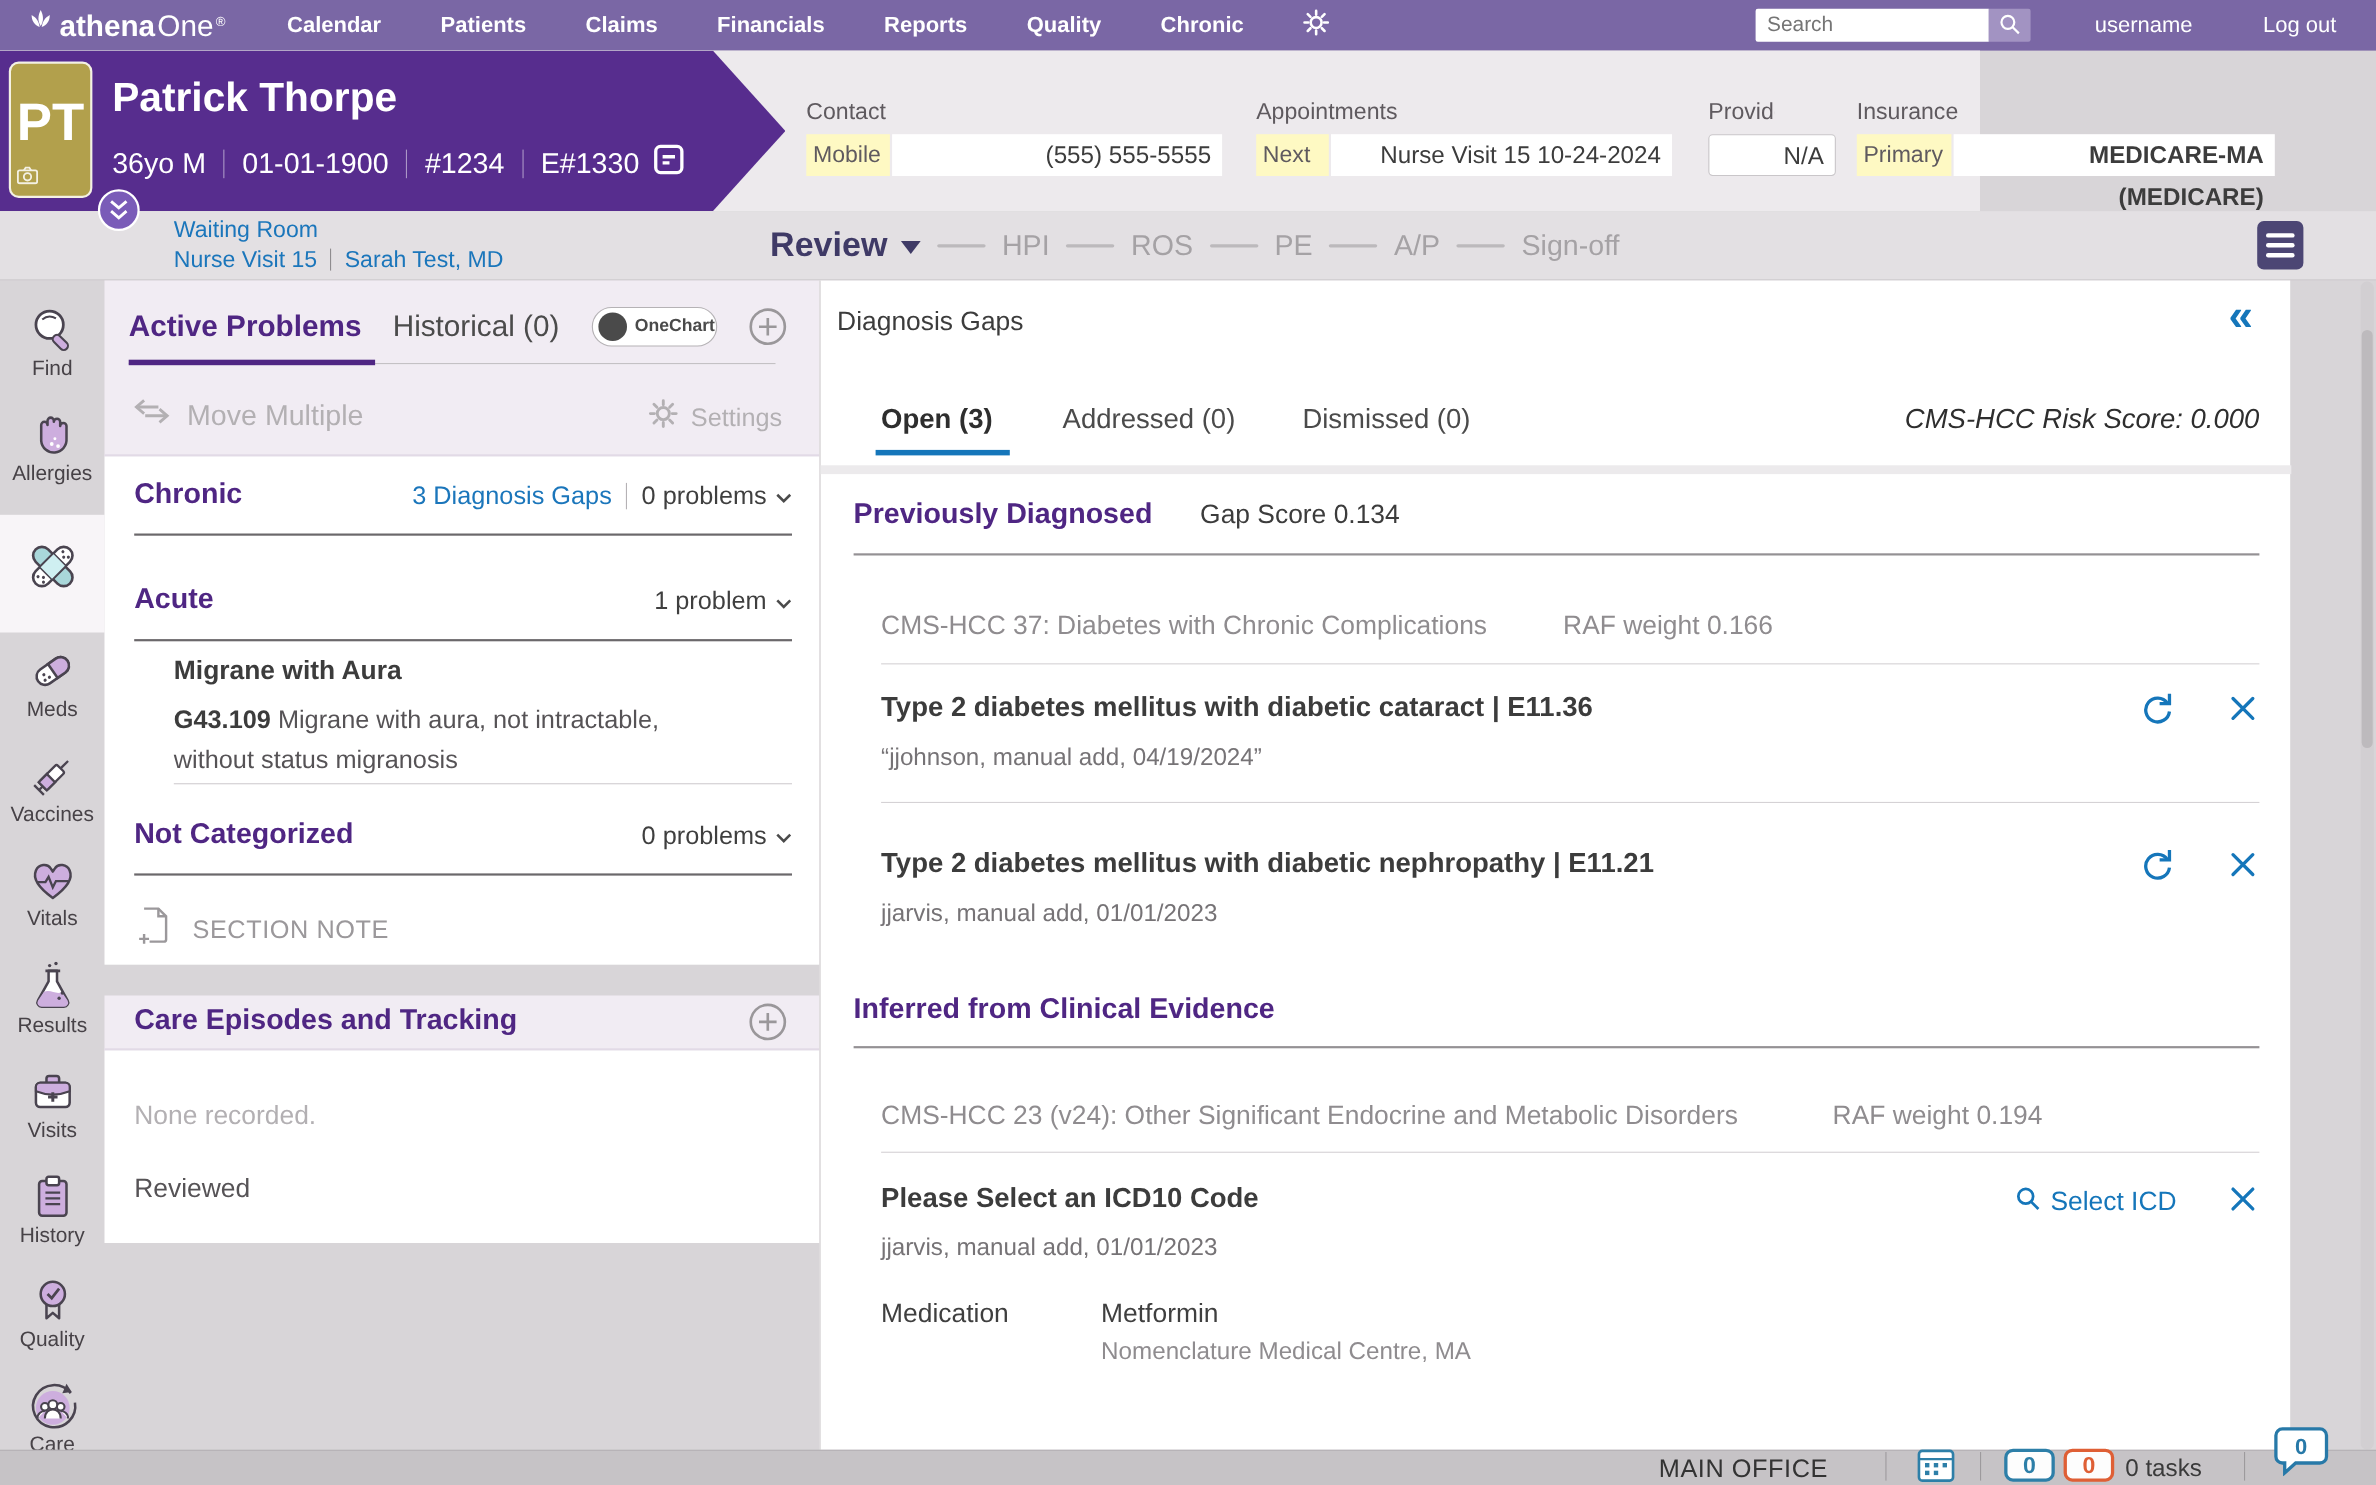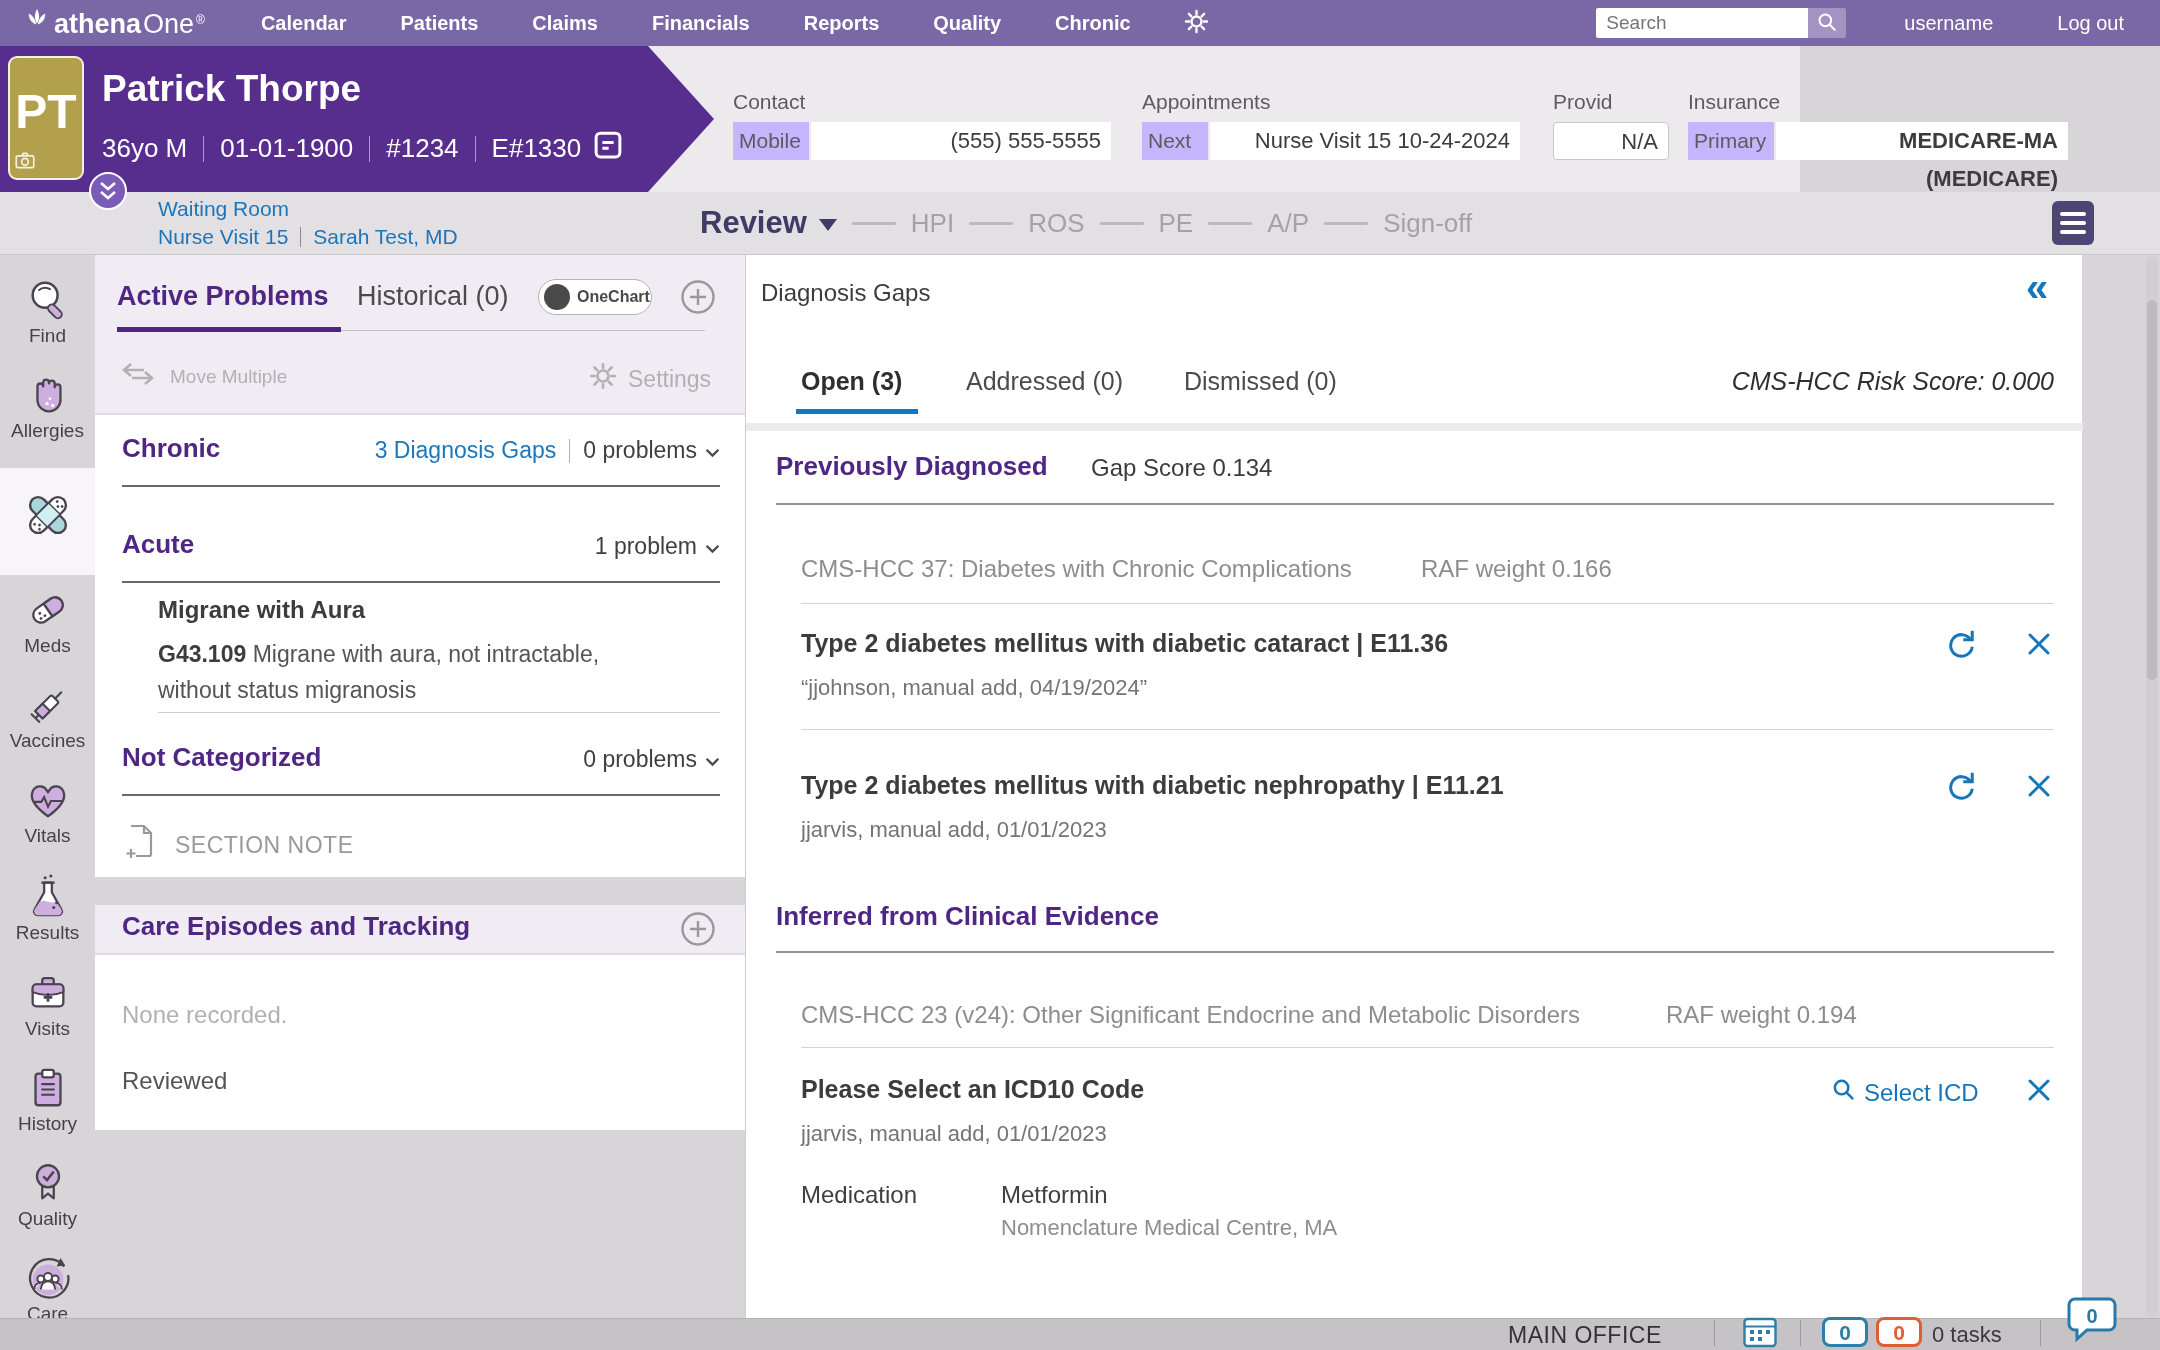--- a/index.html
+++ b/index.html
@@ -28,21 +28,21 @@
   .chev { position:absolute; left:0; top:0; width:714px; height:146px; background:#572d8e;
           clip-path:polygon(0 0, 648px 0, 714px 50%, 648px 100%, 0 100%); }
   .avatar { position:absolute; left:8px; top:10px; width:76px; height:124px; background:#b2a04c;
             border:2px solid rgba(255,255,255,.85); border-radius:9px; color:#fff; }
   .avatar .ini { display:block; text-align:center; margin-top:26px; font-size:48px; font-weight:700; }
   .pname { position:absolute; left:102px; top:22px; font-size:37px; font-weight:700; color:#fff; }
   .pdemo { position:absolute; left:102px; top:84px; display:flex; align-items:center; color:#fff; font-size:26px; }
   .pd-sep { width:1px; height:26px; background:rgba(255,255,255,.5); margin:0 16px; }
   .bn-label { position:absolute; top:44px; font-size:21px; color:#5f5a5f; }
   .bn-cell  { position:absolute; top:76px; height:38px; line-height:38px; font-size:21px; color:#5f5a5f;
-              background:#c4b5fd; padding-left:6px; }
+              background:#fef9c3; padding-left:6px; }
   .bn-box   { position:absolute; top:76px; height:38px; line-height:38px; background:#fff; font-size:22px;
               color:#3c3c3c; text-align:right; padding-right:10px; }
   .chevcircle { position:absolute; left:89px; top:126px; width:38px; height:38px; border-radius:50%;
                 background:#7a5cb8; border:2px solid #fff; z-index:6; display:flex; align-items:center; justify-content:center; cursor:pointer;}
 
   
   .strip { position:absolute; left:0; top:192px; width:2160px; height:63px; background:#e3e0e3; border-bottom:1px solid #c9c6c9;}
   .wlinks { position:absolute; left:158px; top:3px; font-size:21px; color:#1b76bb; line-height:28px;}
   .wlinks a { color:#1b76bb; text-decoration:none; cursor:pointer;}
   .wl-sep { display:inline-block; width:1px; height:20px; background:#8f8c8f; margin:0 12px; vertical-align:-3px;}
@@ -67,21 +67,21 @@
   .pp-header { position:absolute; left:0; top:0; width:650px; height:160px; background:#f1ecf3; border-bottom:2px solid #e2dae6;}
   .pp-tab-a { position:absolute; left:22px; top:26px; font-size:27px; font-weight:700; color:#4f2683; cursor:pointer;}
   .pp-tab-h { position:absolute; left:262px; top:26px; font-size:27px; color:#4b4b4b; cursor:pointer;}
   .pp-underline { position:absolute; left:22px; top:72px; width:224px; height:5px; background:#4f2683;}
   .pp-grayline { position:absolute; left:22px; top:75px; width:588px; height:1px; background:#c4c1c4;}
   .onechart { position:absolute; left:443px; top:24px; width:114px; height:36px; background:#fff; border:1px solid #b5b2b5;
               border-radius:18px; cursor:pointer;}
   .onechart i { position:absolute; left:5px; top:4px; width:26px; height:26px; border-radius:50%; background:#4a4a4a;}
   .onechart span { position:absolute; left:38px; top:0; line-height:34px; font-size:16px; font-weight:700; color:#4a4a4a;}
   .pluscirc { position:absolute; cursor:pointer; }
-  .pp-move { position:absolute; left:25px; top:106px; display:flex; align-items:center; gap:14px; color:#b3b0b3; font-size:19px; cursor:pointer;}
+  .pp-move { position:absolute; left:25px; top:106px; display:flex; align-items:center; gap:14px; color:#b3b0b3; font-size:26px; cursor:pointer;}
   .pp-settings { position:absolute; left:493px; top:106px; display:flex; align-items:center; gap:10px; color:#b3b0b3; font-size:23px; cursor:pointer;}
   .pp-card1 { position:absolute; left:0; top:160px; width:650px; height:462px; background:#fff; }
   .pp-card2 { position:absolute; left:0; top:700px; width:650px; height:175px; background:#fff; }
   .pp-care  { position:absolute; left:0; top:650px; width:650px; height:50px; background:#f1ecf3; border-bottom:2px solid #e2dae6;}
   .cat-title { position:absolute; left:27px; font-size:26px; font-weight:700; color:#4f2683; }
   .cat-right { position:absolute; right:25px; display:flex; align-items:center; font-size:23px; color:#3f3f3f; }
   .cat-right a { color:#1b76bb; text-decoration:none; cursor:pointer; }
   .vd { width:1px; height:24px; background:#b5b2b5; margin:0 13px; }
   .hr2 { position:absolute; left:27px; right:25px; height:2px; background:#6b686b; }
   .hr1 { position:absolute; left:63px; right:25px; height:1px; background:#d0cdd0; }

